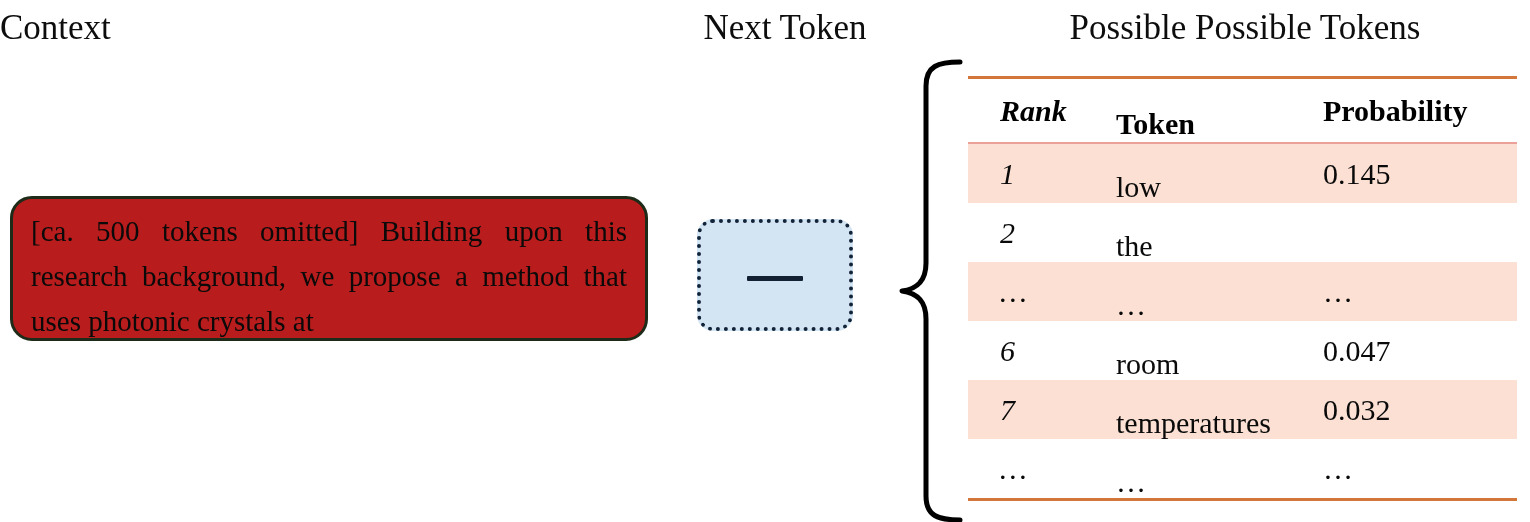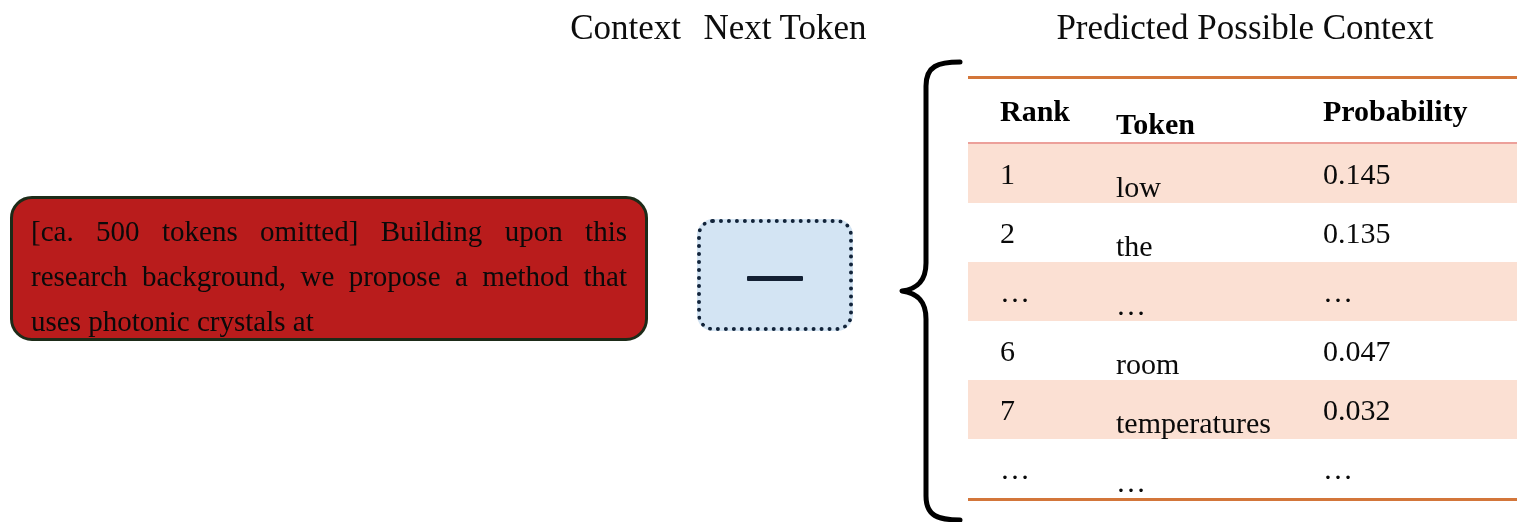--- a/index.html
+++ b/index.html
@@ -21,21 +21,21 @@
 
   
   .col-heading {
     position: absolute;
     font-size: 35px;
     line-height: 1;
     color: #0d0d0d;
     white-space: nowrap;
     font-weight: 400;
   }
-  #heading-context  { left: 0;    top: 10px; width: 660px; text-align: right; padding-left: 21px; }
+  #heading-context  { left: 0;    top: 10px; width: 660px; text-align: left; }
   #heading-next     { left: 620px;top: 10px; width: 330px; text-align: center; }
   #heading-pred     { left: 960px;top: 10px; width: 570px; text-align: center; }
 
   
   #context-box {
     position: absolute;
     left: 10px;
     top: 196px;
     width: 638px;
     height: 145px;
@@ -109,21 +109,21 @@
     height: 63px;
     align-items: center;
   }
   .pred-row {
     display: flex;
     height: 59px;
     align-items: center;
   }
   .pred-row.alt { background: #fbe0d3; }
   .pred-row.plain { background: #ffffff; }
-  .c-rank  { width: 140px; padding-left: 32px; box-sizing: border-box; }
+  .c-rank  { width: 140px; padding-left: 32px; box-sizing: border-box; font-style: italic; }
   .c-token { width: 215px; padding-left: 8px;  box-sizing: border-box; margin-top: 26px; }
   .c-prob  { width: 194px; padding-left: 0;    box-sizing: border-box; }
   #pred-head-row .c-rank,
   #pred-head-row .c-token,
   #pred-head-row .c-prob {
     font-weight: bold;
     font-size: 30px;
   }
   .pred-row .c-rank,
   .pred-row .c-token,
@@ -134,21 +134,21 @@
   }
   .ellipsis-cell { letter-spacing: 3px; }
 </style>
 </head>
 <body>
 
 <div id="figure">
 
   <div class="col-heading" id="heading-context">Context</div>
   <div class="col-heading" id="heading-next">Next Token</div>
-  <div class="col-heading" id="heading-pred">Predicted Possible Context</div>
+  <div class="col-heading" id="heading-pred">Possible Possible Tokens</div>
 
   <div id="context-box" style="background: #b91c1c; border-color: rgb(29, 43, 24);">
     <div id="context-text">[ca. 500 tokens omitted] Building upon this research background, we propose a method that uses photonic crystals at</div>
   </div>
 
   <div id="next-token-box" style="background: rgb(211, 228, 243); border-color: rgb(18, 36, 58);">
     <span id="next-token-blank"></span>
   </div>
 
   <svg id="brace" viewBox="0 0 66 466">
@@ -168,21 +168,20 @@
 
     <div id="pred-body">
         <div class="pred-row alt" style="background: rgb(251, 224, 211);">
           <div class="c-rank">1</div>
           <div class="c-token">low</div>
           <div class="c-prob">0.145</div>
         </div>
         <div class="pred-row plain">
           <div class="c-rank">2</div>
           <div class="c-token">the</div>
-          <div class="c-prob">0.135</div>
         </div>
         <div class="pred-row alt" style="background: rgb(251, 224, 211);">
           <div class="c-rank ellipsis-cell">…</div>
           <div class="c-token ellipsis-cell">…</div>
           <div class="c-prob ellipsis-cell">…</div>
         </div>
         <div class="pred-row plain">
           <div class="c-rank">6</div>
           <div class="c-token">room</div>
           <div class="c-prob">0.047</div>

